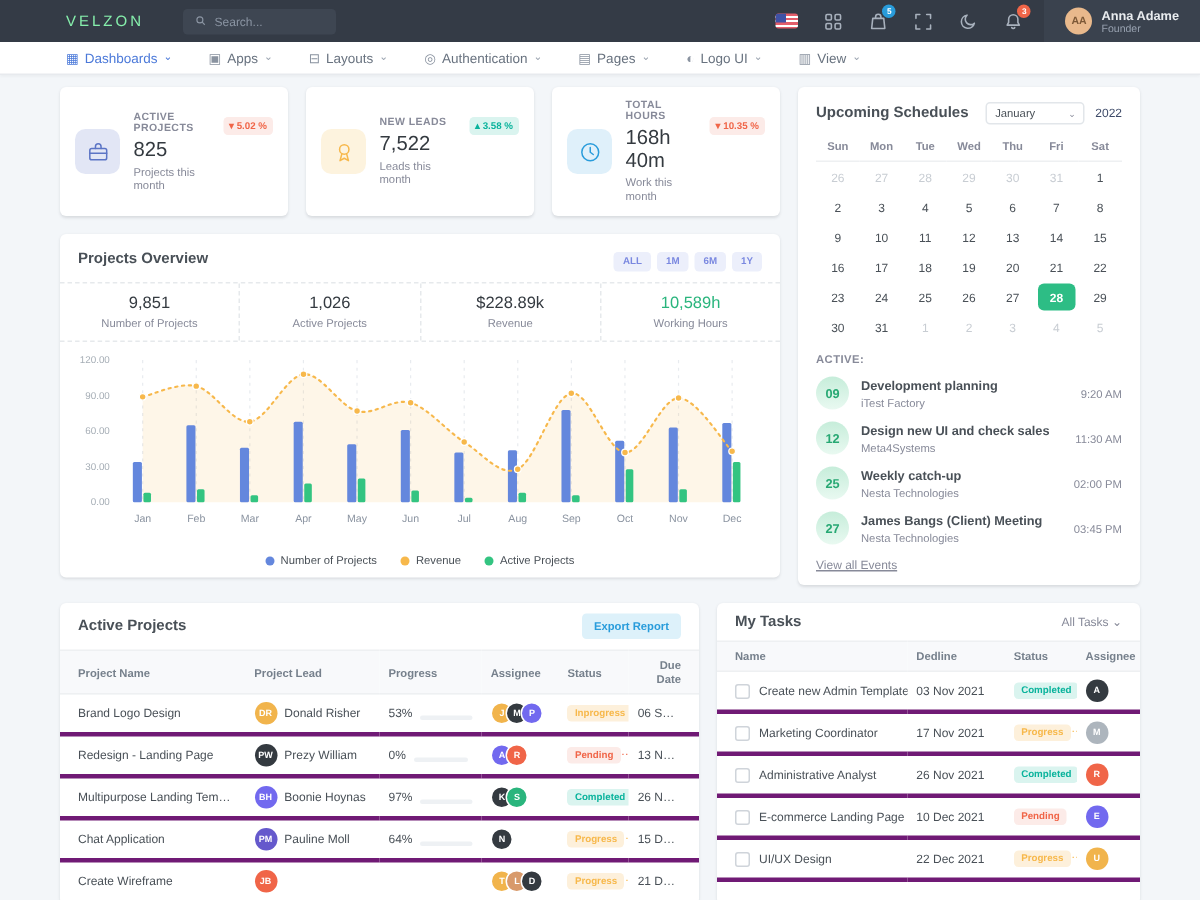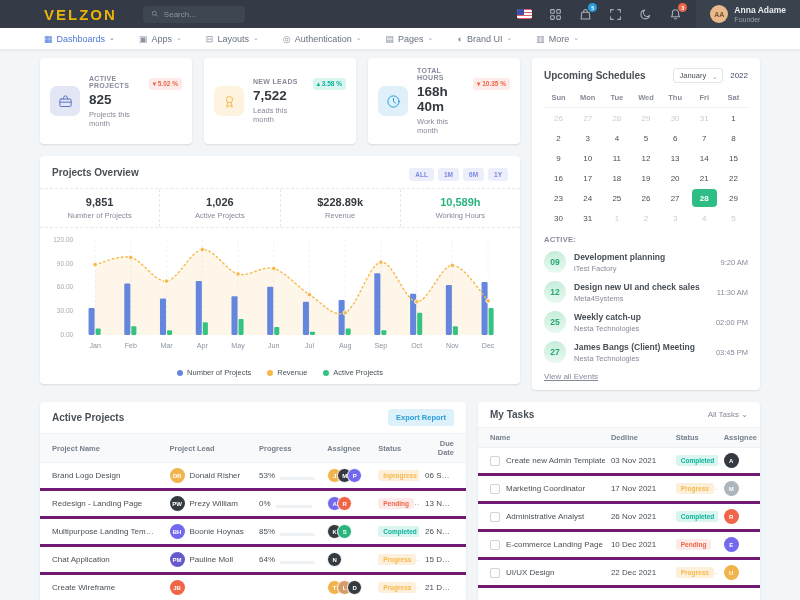--- a/index.html
+++ b/index.html
@@ -2,21 +2,21 @@
 <html><head>
 <meta charset="utf-8">
 <style>
   *{box-sizing:border-box;margin:0;padding:0}
   html,body{width:800px;height:600px;overflow:hidden}
   body{font-family:"Liberation Sans",sans-serif;background:#f3f6f9;color:#495057}
   .app{width:800px;height:600px;overflow:hidden;display:flex;flex-direction:column}
 
   
   .topbar{height:28px;background:#343b46;display:flex;align-items:center;padding-left:44px;flex:0 0 auto}
-  .logo{color:#eab308;font-weight:bold;font-size:15px;letter-spacing:2px}
+  .logo{color:#86efac;font-weight:normal;font-size:10px;letter-spacing:2px}
   .gsearch{margin-left:26px;background:#3e4652;border-radius:3px;height:17px;display:flex;align-items:center;gap:5px;padding:0 8px;width:102px;color:#8b95a3;font-size:8px;cursor:text}
   .gsearch svg{width:8px;height:8px;stroke:#8b95a3;fill:none;stroke-width:1.5}
   .top-right{margin-left:auto;display:flex;align-items:center;height:100%}
   .tico{position:relative;width:14px;height:14px;margin:0 8px;background:none;border:none;cursor:pointer;color:#a8b1bd;display:flex;align-items:center;justify-content:center}
   .tico svg{width:13px;height:13px;stroke:currentColor;fill:none;stroke-width:1.3;stroke-linecap:round;stroke-linejoin:round}
   .flag{width:15px;height:10px;border-radius:2px;background:repeating-linear-gradient(180deg,#e35d6a 0 1.5px,#fff 1.5px 3px);position:relative;overflow:hidden;margin:0 8px;cursor:pointer;flex:0 0 auto}
   .flag::after{content:"";position:absolute;left:0;top:0;width:7px;height:5.5px;background:#3f51a5}
   .nbadge{position:absolute;top:-4px;right:-5px;min-width:9px;height:9px;border-radius:5px;font-size:5.5px;font-weight:bold;color:#fff;display:flex;align-items:center;justify-content:center;padding:0 1px}
   .nbadge.blue{background:#299cdb}
   .nbadge.red{background:#f06548}
@@ -44,45 +44,45 @@
   .col-left{width:480px;flex:0 0 auto;display:flex;flex-direction:column}
   .col-right{flex:1;min-width:0}
 
   
   .stat-row{display:flex;gap:12px;margin-bottom:12px}
   .stat-card{flex:1;padding:9px 10px;display:flex;gap:9px;align-items:center}
   .icon-sq{width:30px;height:30px;border-radius:7px;display:flex;align-items:center;justify-content:center;flex:0 0 auto}
   .icon-sq svg{width:15px;height:15px;fill:none;stroke-width:1.6;stroke-linecap:round;stroke-linejoin:round}
   .sc-body{flex:1;min-width:0}
   .sc-label{font-size:7px;font-weight:bold;color:#878a99;letter-spacing:.3px;margin-bottom:3px}
-  .sc-value{font-size:13.5px;font-weight:bold;color:#343a40;margin-bottom:3px}
+  .sc-value{font-size:13.5px;font-weight:normal;color:#343a40;margin-bottom:3px}
   .sc-sub{font-size:7.5px;color:#878a99}
   .delta{font-size:6.5px;font-weight:bold;padding:2px 4px;border-radius:3px;align-self:flex-start;margin-top:11px;white-space:nowrap}
   .delta.down{color:#f06548;background:#fcebe8}
   .delta.up{color:#0ab39c;background:#daf4ef}
 
   
   .ov-head{display:flex;justify-content:space-between;align-items:center;padding:7px 12px}
   .ov-title{font-size:10px;font-weight:bold;color:#495057}
   .range-btn{font-size:6.5px;font-weight:bold;color:#7a88e0;background:#eceffb;border:none;border-radius:3px;padding:3px 6px;margin-left:4px;cursor:pointer}
   .ov-stats{display:flex;border-top:1px dashed #e6e9ec;border-bottom:1px dashed #e6e9ec}
   .ov-stat{flex:1;text-align:center;padding:7px 0;border-right:1px dashed #e6e9ec}
   .ov-stat:last-child{border-right:none}
-  .ov-val{font-size:11px;font-weight:bold;color:#343a40}
+  .ov-val{font-size:11px;font-weight:normal;color:#343a40}
   .ov-lbl{font-size:7.5px;color:#878a99;margin-top:3px}
   .chart-wrap{padding:4px 10px 0}
   .legend{display:flex;justify-content:center;gap:16px;padding:1px 0 7px}
   .leg-item{display:flex;align-items:center;gap:4px;font-size:7.5px;color:#495057}
   .dot{width:6px;height:6px;border-radius:50%}
 
   
   .sched{padding:10px 12px 6px}
   .sch-head{display:flex;align-items:center;gap:7px;margin-bottom:7px}
   .sch-title{font-size:10px;font-weight:bold;color:#495057;flex:1}
-  .month-select{border:1px solid #e2e6ea;border-radius:3px;font-size:7.5px;color:#495057;padding:2px 5px;display:flex;gap:6px;align-items:flex-end;cursor:pointer;background:#fff}
+  .month-select{border:1px solid #e2e6ea;border-radius:3px;font-size:7.5px;color:#495057;padding:2px 5px;display:flex;gap:22px;align-items:flex-end;cursor:pointer;background:#fff}
   .month-select .caret{font-size:6px;color:#878a99}
   .sch-year{font-size:8px;font-weight:normal;color:#3d4a68}
   .weekdays,.days{display:grid;grid-template-columns:repeat(7,1fr)}
   .wd{font-size:7.5px;font-weight:bold;color:#878a99;text-align:center;padding:3px 0 5px;border-bottom:1px solid #eef0f2}
   .day{font-size:8px;text-align:center;padding:4.5px 0;color:#495057;cursor:pointer;border-radius:4px;margin:1px 2px}
   .day.m{color:#c8cdd3}
   .day.sel{background:#2dbd85;color:#fff;font-weight:bold}
   .events-label{font-size:7.5px;font-weight:bold;color:#878a99;letter-spacing:.3px;margin:7px 0 3px}
   .event{display:flex;align-items:center;gap:8px;padding:4px 0}
   .ev-day{width:22px;height:22px;border-radius:50%;background:linear-gradient(180deg,#c6edda,#e9f9f1);color:#27a873;font-weight:bold;font-size:8.5px;display:flex;align-items:center;justify-content:center;flex:0 0 auto}
@@ -205,26 +205,26 @@
         <span>Authentication</span>
         <span class="caret">⌄</span>
       </div>
       <div class="nav-item">
         <span class="gi">▤</span>
         <span>Pages</span>
         <span class="caret">⌄</span>
       </div>
       <div class="nav-item">
         <span class="gi">◐</span>
-        <span>Brand UI</span>
+        <span>Logo UI</span>
         <span class="caret">⌄</span>
       </div>
       <div class="nav-item">
         <span class="gi">▥</span>
-        <span>More</span>
+        <span>View</span>
         <span class="caret">⌄</span>
       </div>
     </nav>
 
   <div class="content">
 
     <div class="grid-top">
       <div class="col-left">
         <div class="stat-row" id="statRow">
             <div class="card stat-card">
@@ -560,21 +560,21 @@
               <tr>
                 <td>Multipurpose Landing Template</td>
                 <td>
                   <div class="lead-cell">
                     <span class="av" style="background: rgb(114, 105, 239);">BH</span>
                     <span>Boonie Hoynas</span>
                   </div>
                 </td>
                 <td>
                   <div class="pwrap">
-                    <span>85%</span>
+                    <span>97%</span>
                     <span class="pbar"><span class="pfill" style="width: 100%;"></span></span>
                   </div>
                 </td>
                 <td>
                   <div class="stack">
                     <span class="av" style="background: rgb(52, 58, 64);">K</span>
                     <span class="av" style="background: rgb(42, 181, 125);">S</span>
                   </div>
                 </td>
                 <td><span class="badge success">Completed</span></td>

